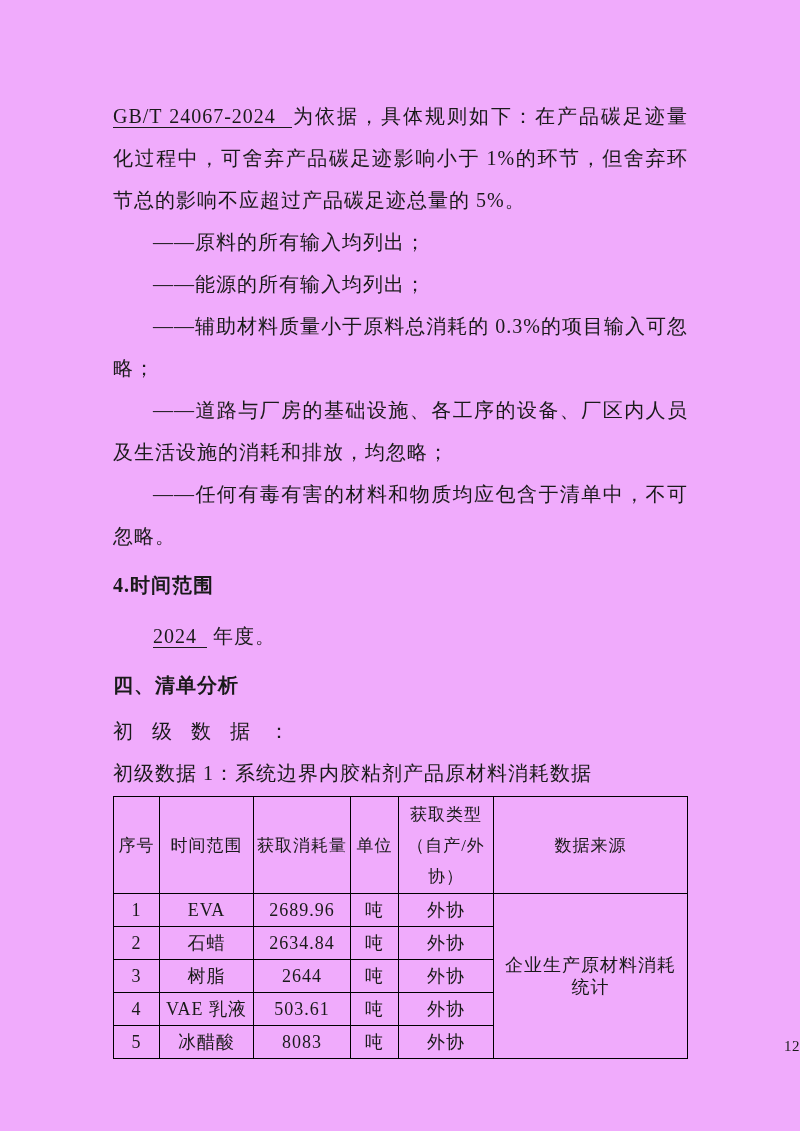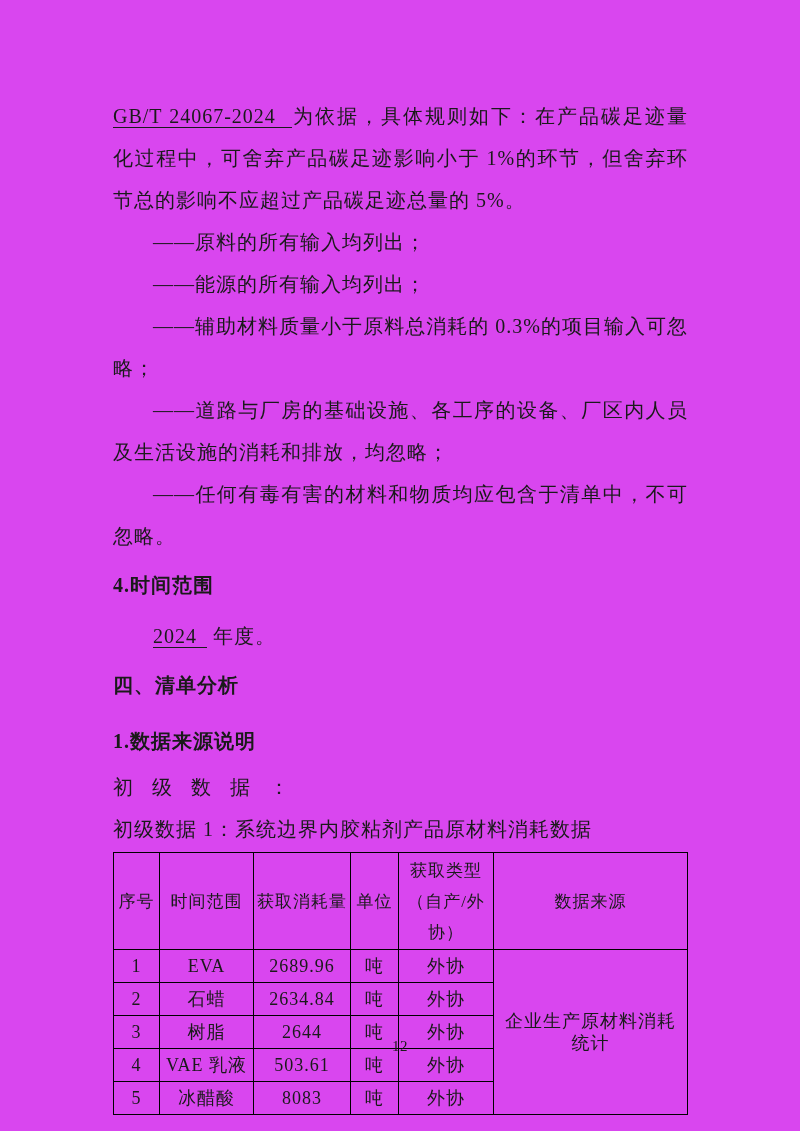--- a/index.html
+++ b/index.html
@@ -1,21 +1,21 @@
 <!DOCTYPE html>
 <html><head>
 <meta charset="utf-8">
 <style>
   * { box-sizing: border-box; }
   html, body { margin: 0; padding: 0; background: #ffffff; }
   .page {
     position: relative;
     width: 800px;
     height: 1131px;
-    background: #d946ef;
+    background: #f0abfc;
     font-family: "Liberation Serif", "DejaVu Serif", serif;
     color: #1a1a1a;
     overflow: hidden;
   }
   .content {
     position: absolute;
     left: 113px;
     top: 95px;
     width: 575px;
   }
@@ -61,21 +61,21 @@
   table.data-table tbody td {
     height: 33px;
     font-size: 18px;
     line-height: 22px;
   }
   .page-number {
     position: absolute;
     top: 1038px;
     left: 0;
     width: 100%;
-    text-align: center;
+    text-align: right;
     font-size: 15px;
     letter-spacing: 0.5px;
   }
 </style>
 </head>
 <body>
 
 <div class="page">
   <div class="content">
 
@@ -86,21 +86,20 @@
     <p class="indent">——辅助材料质量小于原料总消耗的 0.3%的项目输入可忽略；</p>
     <p class="indent">——道路与厂房的基础设施、各工序的设备、厂区内人员及生活设施的消耗和排放，均忽略；</p>
     <p class="indent">——任何有毒有害的材料和物质均应包含于清单中，不可忽略。</p>
 
     <p id="h-time" class="bold">4.时间范围</p>
 
     <p id="time-val" class="indent"><span class="u u-small">2024</span> <span>年度。</span></p>
 
     <p id="h-sec" class="bold">四、清单分析</p>
 
-    <p id="h-sub" class="bold">1.数据来源说明</p>
 
     <p id="primary">初 级 数 据 ：</p>
 
     <p id="caption">初级数据 1：系统边界内胶粘剂产品原材料消耗数据</p>
 
     <table class="data-table">
       <colgroup>
         <col style="width:46px">
           <col style="width:94px">
           <col style="width:97px">

